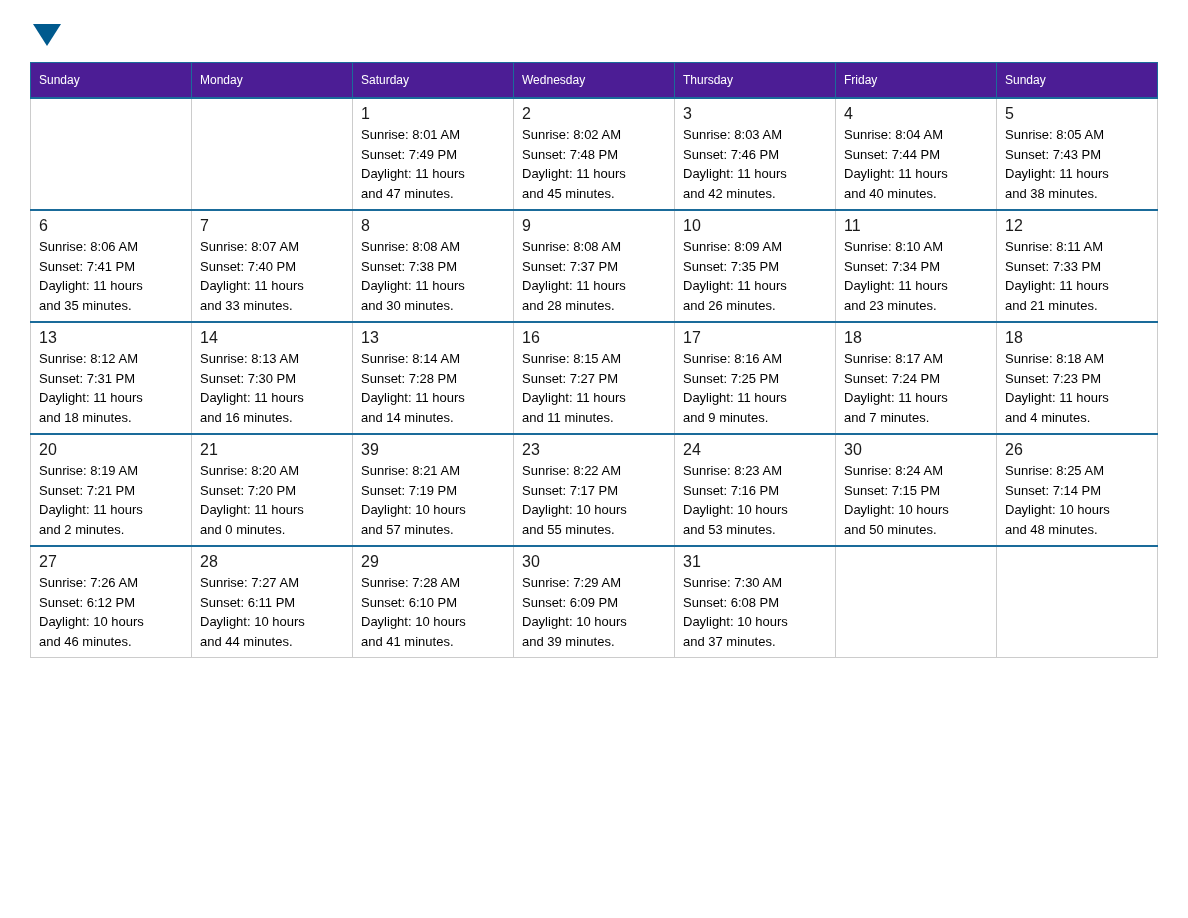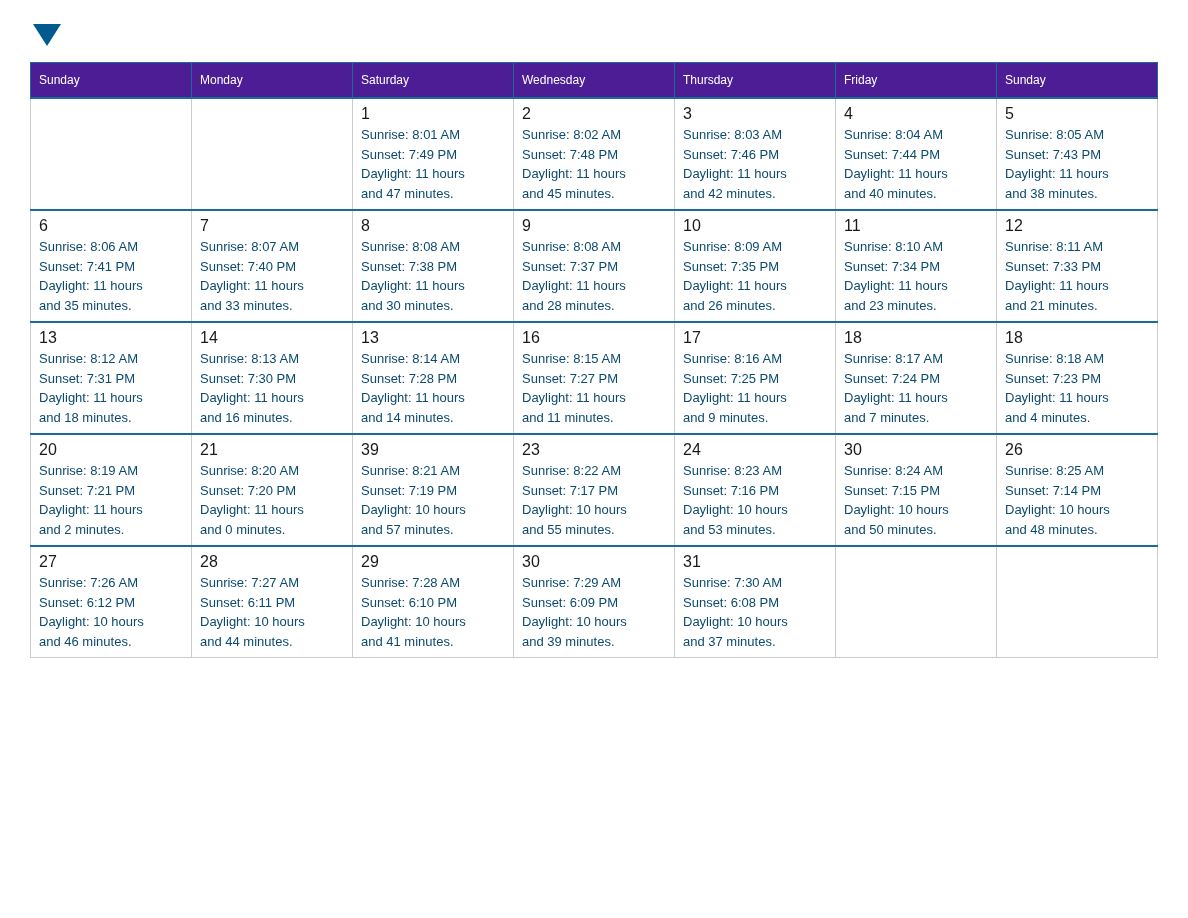--- a/index.html
+++ b/index.html
@@ -93,21 +93,21 @@
     }
     .day-number {
       font-size: 16px;
       color: #1a1a1a;
       font-weight: normal;
       display: block;
       margin-bottom: 2px;
     }
     .day-info {
       font-size: 13px;
-      color: #0c4a6e;
+      color: #000000;
       line-height: 1.5;
     }
     tbody tr:last-child td {
       height: 100px;
     }
   </style>
 </head>
 <body>
 
 <div class="header">

